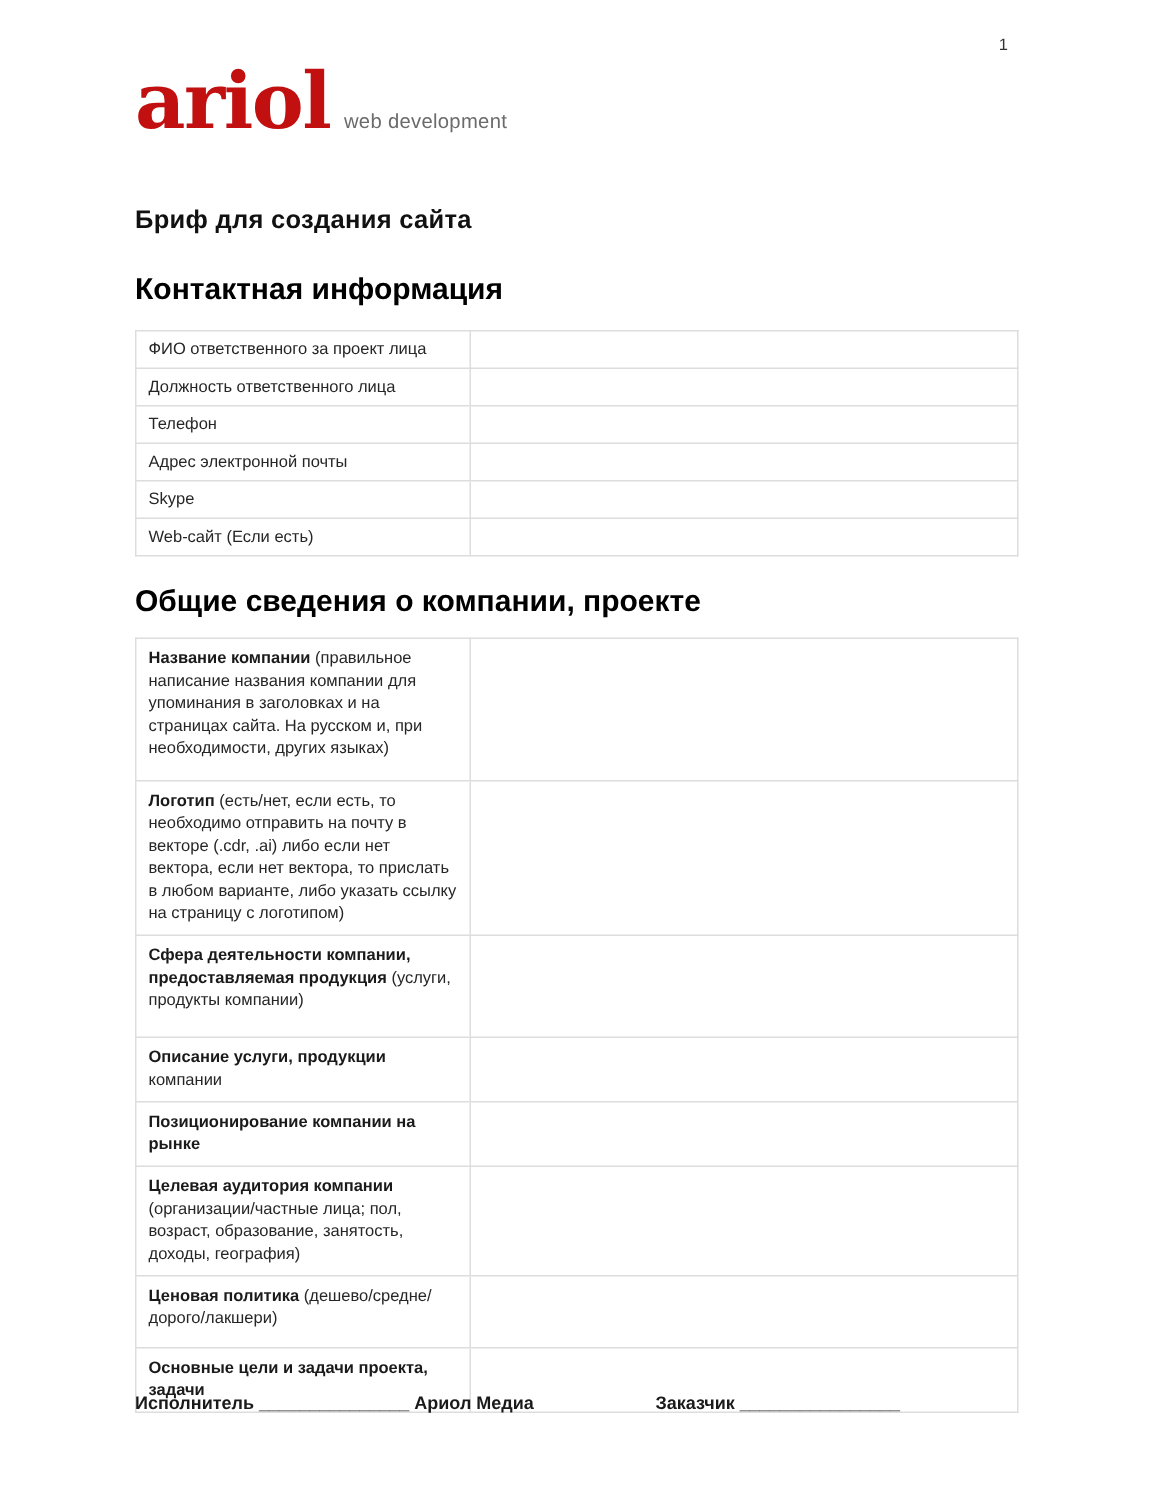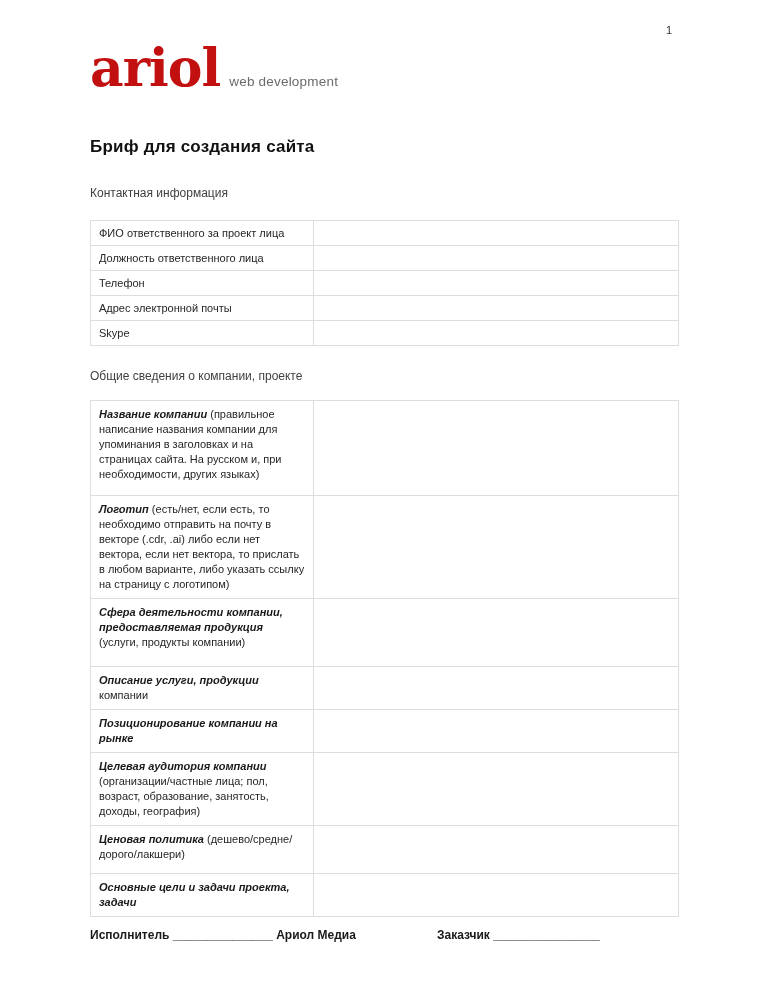--- a/index.html
+++ b/index.html
@@ -37,45 +37,45 @@
   .doc-title{
     margin:37px 0 0 0;
     font-size:17px;
     line-height:32px;
     font-weight:bold;
     color:#111;
     letter-spacing:.2px;
   }
   .section-heading{
     margin:18px 0 0 0;
-    font-size:12px;
+    font-size:20px;
     line-height:24px;
-    font-weight:400;
-    color:#404040;
+    font-weight:700;
+    color:#000000;
   }
   
   table.brief{
     margin-top:15px;
     width:588px;
     border-collapse:collapse;
     table-layout:fixed;
     padding-left:24px;
   }
   table.brief td{
     border:1px solid #dddddd;
     box-sizing:border-box;
     vertical-align:top;
     font-size:11px;
     line-height:15px;
     padding:6px 8px;
     color:#262626;
   }
   table.brief col.c-label{width:223px;}
   table.brief col.c-value{width:365px;}
-  table.brief b{font-weight:bold;color:#1a1a1a;font-style:italic;}
+  table.brief b{font-weight:bold;color:#1a1a1a;}
   
   #table-contacts td{height:25px;vertical-align:middle;padding:4px 8px;}
   
   #table-general{margin-top:12px;}
   #table-general tr:nth-child(1) td{height:95px;}
   #table-general tr:nth-child(2) td{height:97px;}
   #table-general tr:nth-child(3) td{height:68px;}
   #table-general tr:nth-child(4) td{height:42px;}
   #table-general tr:nth-child(5) td{height:34px;margin-top:48px;}
   #table-general tr:nth-child(6) td{height:56px;}
@@ -127,20 +127,24 @@
           <tr>
             <td><span>Телефон</span></td>
             <td></td>
           </tr>
           <tr>
             <td><span>Адрес электронной почты</span></td>
             <td></td>
           </tr>
           <tr>
             <td><span>Skype</span></td>
+            <td></td>
+          </tr>
+          <tr>
+            <td><span>Web-сайт (Если есть)</span></td>
             <td></td>
           </tr>
         </tbody>
     </table>
 
     <h2 class="section-heading">Общие сведения о компании, проекте</h2>
     <table class="brief" id="table-general">
       <colgroup>
           <col class="c-label">
           <col class="c-value">

